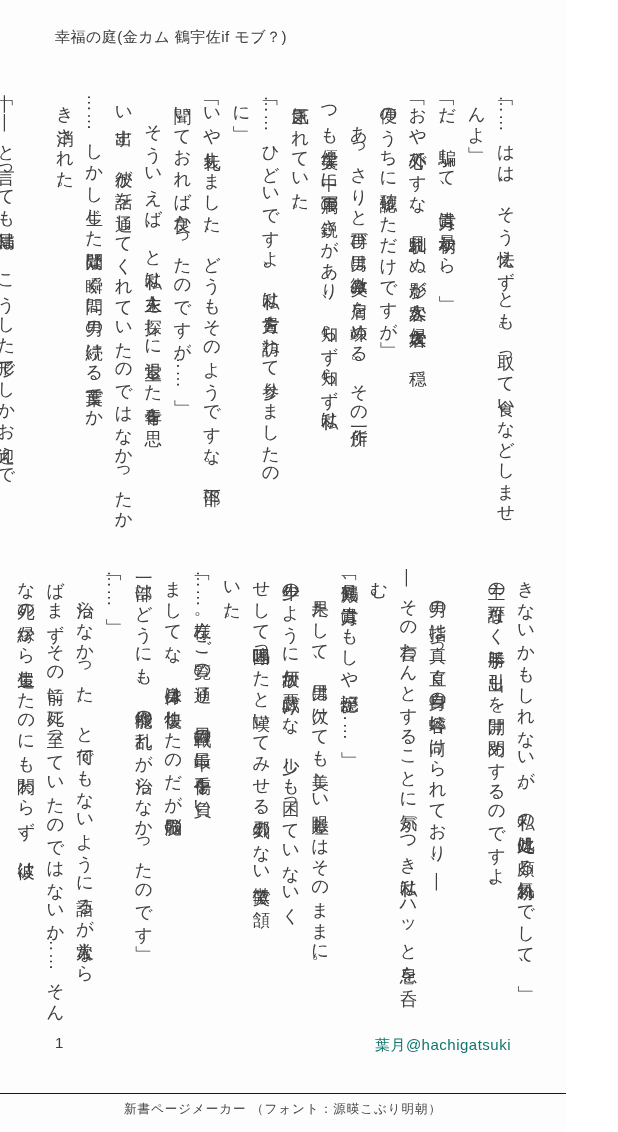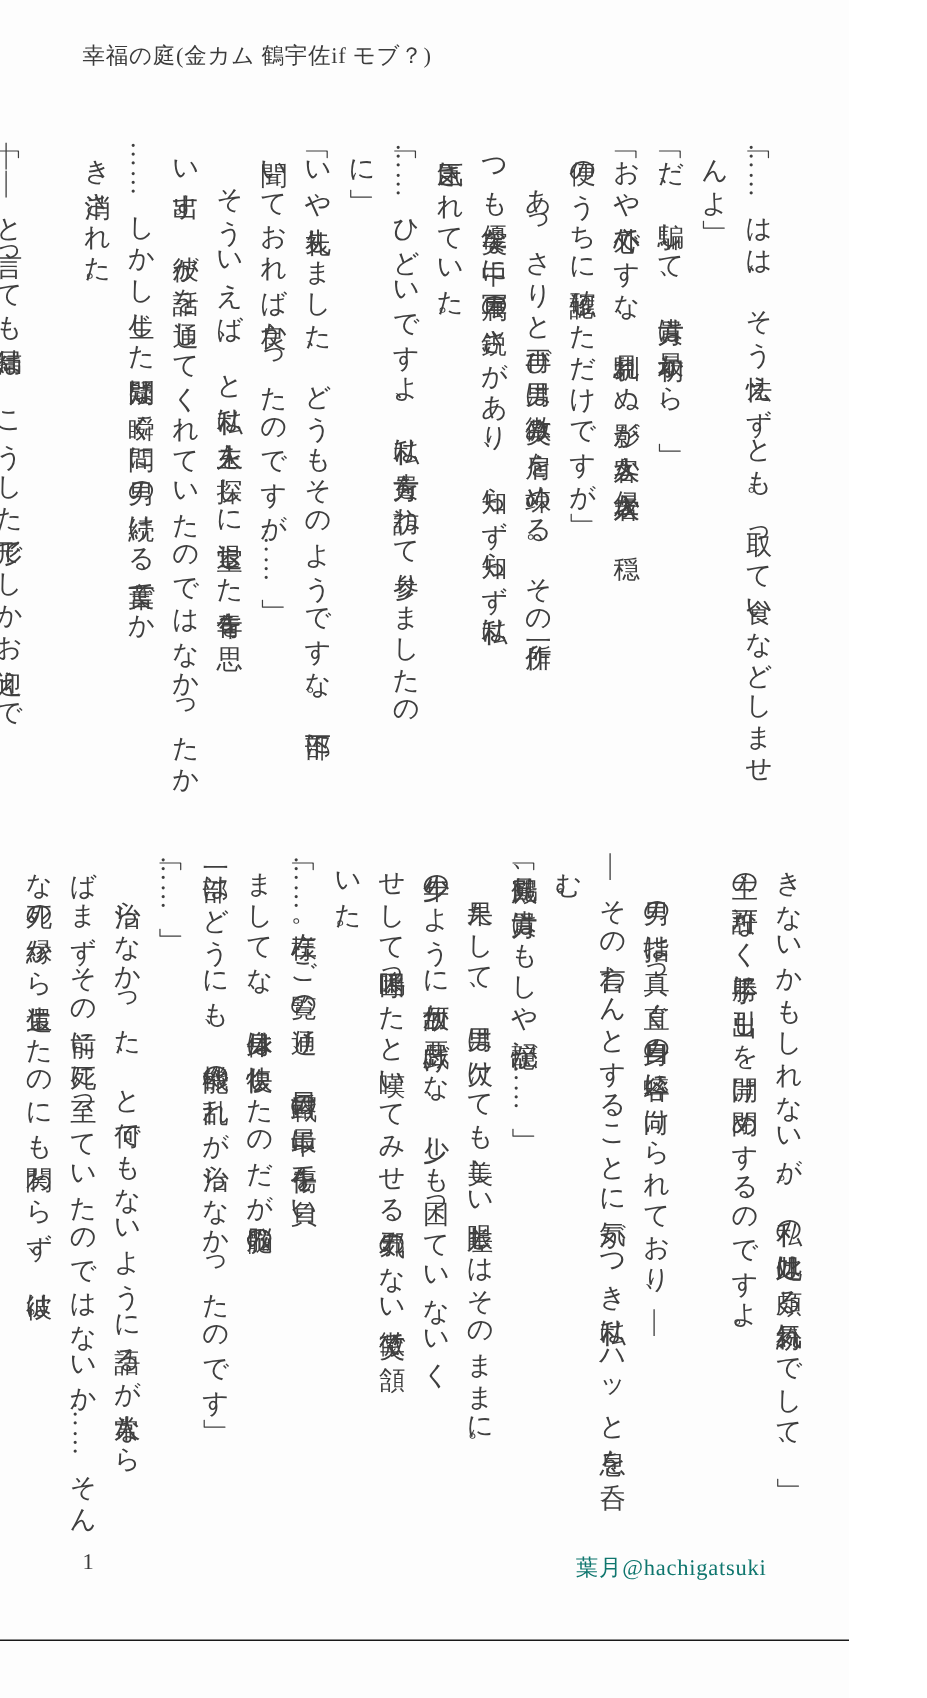--- a/index.html
+++ b/index.html
@@ -1,21 +1,21 @@
 <!DOCTYPE html>
 <html><head>
 <meta charset="utf-8">
 <style>
   html, body { margin: 0; padding: 0; background: #ffffff; }
   .page {
     position: relative;
     width: 566px;
     height: 1132px;
     background: #fdfdfd;
-    font-family: Liberation Serif, serif;
+    font-family: Liberation Sans, sans-serif;
     color: #3f3f3f;
     overflow: hidden;
   }
   .header-title {
     position: absolute;
     left: 55px;
     top: 28px;
     font-size: 15px;
     letter-spacing: 0.5px;
     color: #3c3c3c;
@@ -115,14 +115,15 @@
     <div class="vline">「……」</div>
     <div class="vline">　治らなかった、と何でもないように語るが常人なら</div>
     <div class="vline">ばまずその前に死に至っていたのではないか……そん</div>
     <div class="vline">な死の縁から生還したのにも関わらず、彼は。</div>
   </div>
 
   <div class="page-number">1</div>
   <div class="credit">葉月@hachigatsuki</div>
 
   <div class="footer-rule"></div>
+  <div class="footer-text">新書ページメーカー （フォント：源暎こぶり明朝）</div>
 
 </div>
 
 </body></html>

